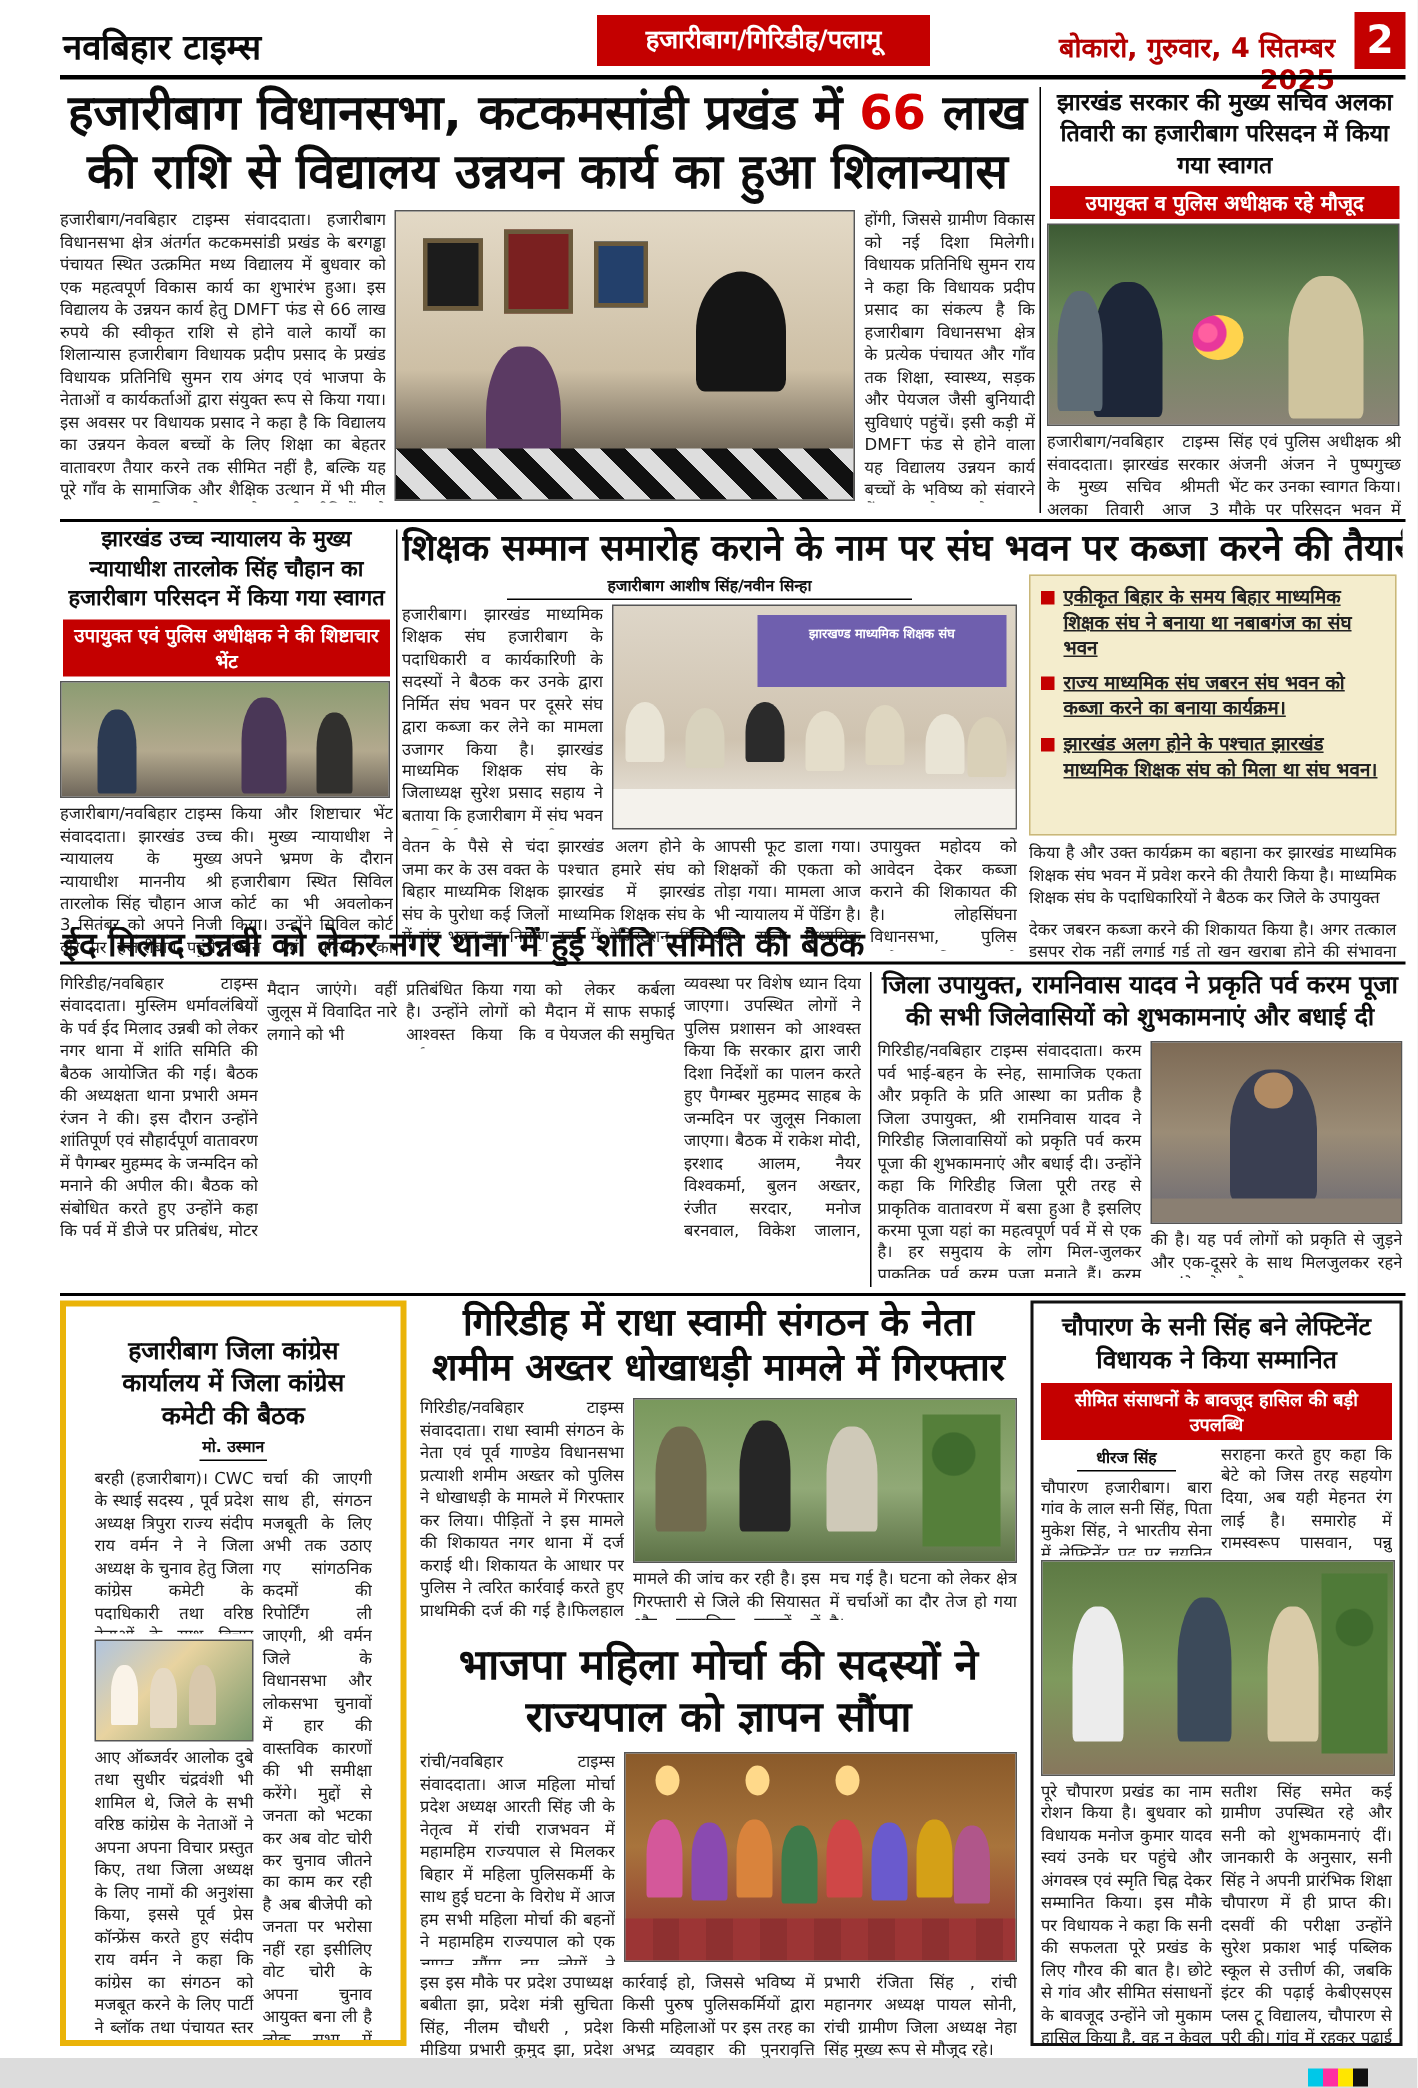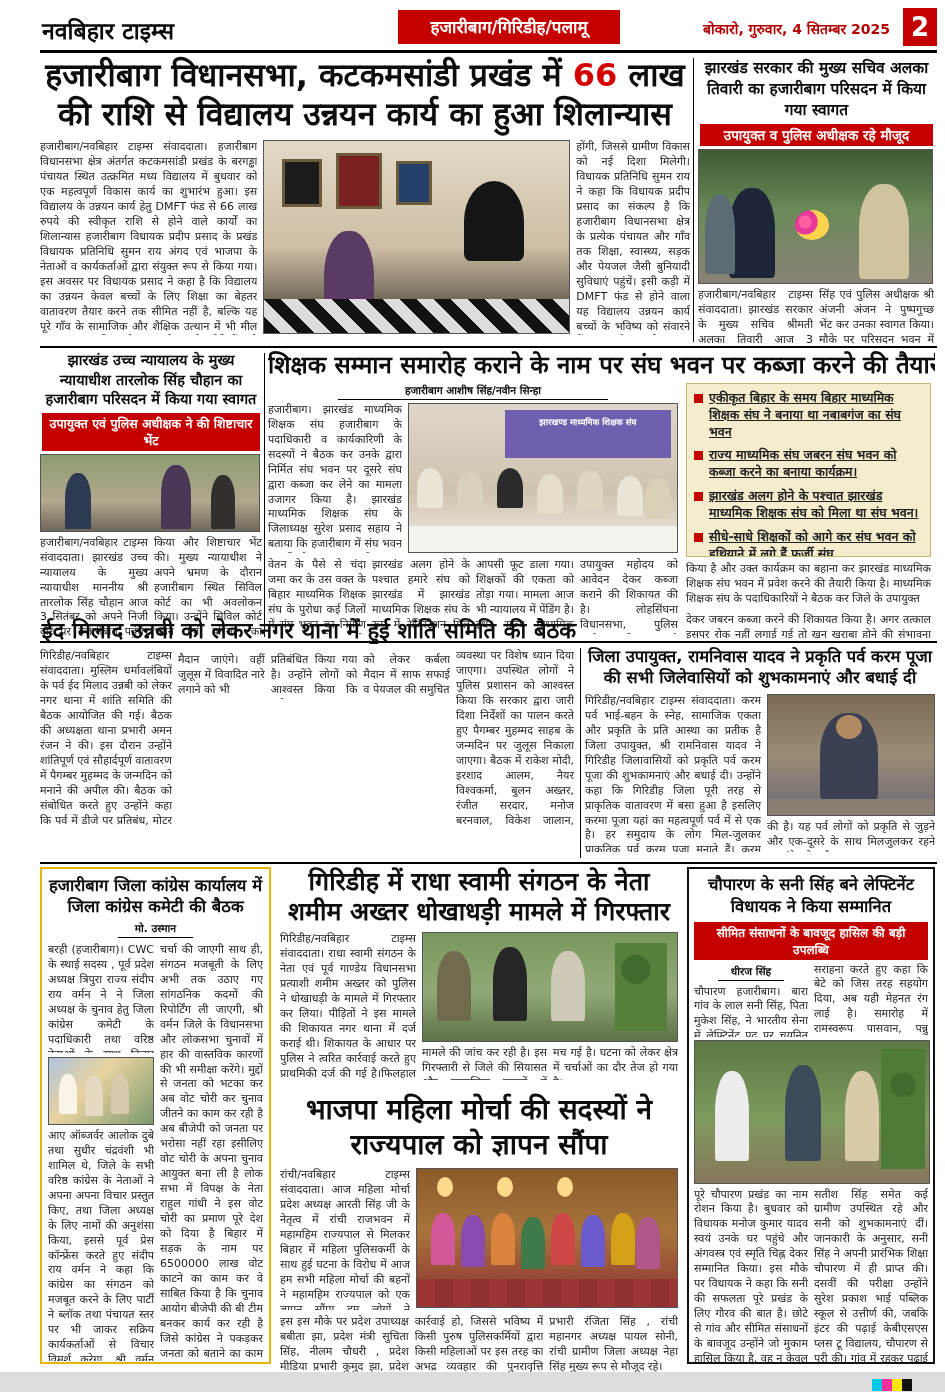--- a/index.html
+++ b/index.html
@@ -24,21 +24,21 @@
   .mark{width:10px;height:12px;display:inline-block;}
 </style>
 </head>
 <body>
 
 <div class="page">
 
   <div class="abs masthead" style="left:42px;top:14px;">नवबिहार टाइम्स</div>
   <div class="abs" style="left:398px;top:10px;width:222px;height:34px;background:#c40000;color:#fff;
        font-size:17px;font-weight:700;line-height:34px;text-align:center;">हजारीबाग/गिरिडीह/पलामू</div>
-  <div class="abs" style="left:650px;top:19px;width:240px;color:#b30000;font-weight:700;font-size:14px;text-align:right;">बोकारो, गुरुवार, 4 सितम्बर 2025</div>
+  <div class="abs" style="left:650px;top:19px;width:240px;color:#b30000;font-weight:700;font-size:18px;text-align:right;">बोकारो, गुरुवार, 4 सितम्बर 2025</div>
   <div class="abs" style="left:903px;top:8px;width:34px;height:38px;background:#c40000;color:#fff;
        font-size:26px;font-weight:700;line-height:38px;text-align:center;">2</div>
   <div class="hrule" style="left:40px;top:50px;width:897px;height:3px;"></div>
 
   <div class="art" id="art-school" style="left:40px;top:56px;width:650px;height:289px;">
     <div class="hl" style="font-size:32px;line-height:1.22;">
       <span>हजारीबाग विधानसभा, कटकमसांडी प्रखंड में </span><span style="color:#d40000;">66</span><span> लाख की राशि से विद्यालय उन्नयन कार्य का हुआ शिलान्यास</span>
     </div>
     <div class="cols" style="margin-top:6px;">
       <div class="jtxt" style="width:218px;height:195px;overflow:hidden;">हजारीबाग/नवबिहार टाइम्स संवाददाता। हजारीबाग विधानसभा क्षेत्र अंतर्गत कटकमसांडी प्रखंड के बरगड्ढा पंचायत स्थित उत्क्रमित मध्य विद्यालय में बुधवार को एक महत्वपूर्ण विकास कार्य का शुभारंभ हुआ। इस विद्यालय के उन्नयन कार्य हेतु DMFT फंड से 66 लाख रुपये की स्वीकृत राशि से होने वाले कार्यों का शिलान्यास हजारीबाग विधायक प्रदीप प्रसाद के प्रखंड विधायक प्रतिनिधि सुमन राय अंगद एवं भाजपा के नेताओं व कार्यकर्ताओं द्वारा संयुक्त रूप से किया गया। इस अवसर पर विधायक प्रसाद ने कहा है कि विद्यालय का उन्नयन केवल बच्चों के लिए शिक्षा का बेहतर वातावरण तैयार करने तक सीमित नहीं है, बल्कि यह पूरे गाँव के सामाजिक और शैक्षिक उत्थान में भी मील का पत्थर साबित होगा। आने वाली पीढ़ियों को गुणवत्तापूर्ण शिक्षा और बुनियादी सुविधाएँ उपलब्ध</div>
@@ -114,24 +114,20 @@
               <span class="bullet-txt">एकीकृत बिहार के समय बिहार माध्यमिक शिक्षक संघ ने बनाया था नबाबगंज का संघ भवन</span>
             </div>
           <div class="bullet-item">
               <span class="bullet-sq"></span>
               <span class="bullet-txt">राज्य माध्यमिक संघ जबरन संघ भवन को कब्जा करने का बनाया कार्यक्रम।</span>
             </div>
           <div class="bullet-item">
               <span class="bullet-sq"></span>
               <span class="bullet-txt">झारखंड अलग होने के पश्चात  झारखंड माध्यमिक शिक्षक संघ को मिला था संघ भवन।</span>
             </div>
-          <div class="bullet-item">
-              <span class="bullet-sq"></span>
-              <span class="bullet-txt">सीधे-साधे शिक्षकों को आगे कर संघ भवन को हथियाने में लगे हैं फर्जी संघ</span>
-            </div>
         </div>
         <div class="cols" style="margin-top:5px;flex-direction:column;">
           <div class="jtxt" style="flex:1;height:84px;overflow:hidden;">किया है और उक्त कार्यक्रम का बहाना कर झारखंड माध्यमिक शिक्षक संघ भवन में प्रवेश करने की तैयारी किया है। माध्यमिक शिक्षक संघ के पदाधिकारियों ने बैठक कर जिले के उपायुक्त</div>
           <div class="jtxt" style="flex:1;height:84px;overflow:hidden;">देकर जबरन कब्जा करने की शिकायत किया है। अगर तत्काल इसपर रोक नहीं लगाई गई तो खून खराबा होने की संभावना जताई गई है। बैठक में अध्यक्ष कृष्णा कुमार, सचिव सुरेश प्रसाद महथा, प्रवक्ता राजेश कुमार गौतम,</div>
         </div>
       </div>
     </div>
   </div>
 
   <div class="hrule" style="left:40px;top:641px;width:897px;height:2px;"></div>
@@ -162,21 +158,21 @@
           <div class="abs" style="left:54px;top:20px;width:26px;height:24px;background:#b08a63;border-radius:50%;margin-left:14px;"></div>
           <div class="abs" style="left:0;bottom:0;width:100%;height:16px;background:#8a7f72;"></div>
         </div>
         <div class="jtxt" style="margin-top:4px;height:32px;overflow:hidden;">की है। यह पर्व लोगों को प्रकृति से जुड़ने और एक-दूसरे के साथ मिलजुलकर रहने का संदेश देता है।</div>
       </div>
     </div>
   </div>
 
   <div class="hrule" style="left:40px;top:862px;width:897px;height:2px;"></div>
 
-  <div class="art" id="art-congress" style="left:40px;top:867px;width:231px;height:497px;border:2px solid #eab308;padding:6px;box-sizing:border-box;">
+  <div class="art" id="art-congress" style="left:40px;top:867px;width:231px;height:497px;border:4px solid #eab308;padding:19px;box-sizing:border-box;">
     <div class="hl" style="font-size:16.5px;line-height:1.3;">हजारीबाग जिला कांग्रेस कार्यालय में जिला कांग्रेस कमेटी की बैठक</div>
     <div class="byline" style="margin:3px 70px 5px 70px;">मो. उस्मान</div>
     <div class="cols">
       <div style="width:106px;">
         <div class="jtxt" style="height:110px;overflow:hidden;">बरही (हजारीबाग)। CWC के स्थाई सदस्य , पूर्व प्रदेश अध्यक्ष त्रिपुरा राज्य संदीप राय वर्मन ने ने जिला अध्यक्ष के चुनाव हेतु जिला कांग्रेस कमेटी के पदाधिकारी तथा वरिष्ठ नेताओं के साथ विचार विमर्श किया।</div>
         <div class="ph" style="width:104px;height:66px;margin:4px 0;background:linear-gradient(135deg,#b0c4de 0%,#e8d3a0 40%,#7c9a6d 100%);">
           <div class="abs" style="left:10px;top:16px;width:18px;height:40px;background:#faf3e8;border-radius:45% 45% 6% 6%;box-shadow:26px 2px 0 #e6d9c2,52px 0 0 #d8c8ac;"></div>
         </div>
         <div class="jtxt" style="height:232px;overflow:hidden;">आए ऑब्जर्वर आलोक दुबे तथा सुधीर चंद्रवंशी भी शामिल थे, जिले के सभी वरिष्ठ कांग्रेस के नेताओं ने अपना अपना विचार प्रस्तुत किए, तथा जिला अध्यक्ष के लिए नामों की अनुशंसा किया, इससे पूर्व प्रेस कॉन्फ्रेंस करते हुए संदीप राय वर्मन ने कहा कि कांग्रेस का संगठन को मजबूत करने के लिए पार्टी ने ब्लॉक तथा पंचायत स्तर पर भी जाकर सक्रिय कार्यकर्ताओं से विचार विमर्श करेगा, श्री वर्मन दिनांक 2 सितंबर से लगातार,8 सितंबर तक जिला के अंदर पड़ने वाले सभी विधानसभा के</div>
       </div>

